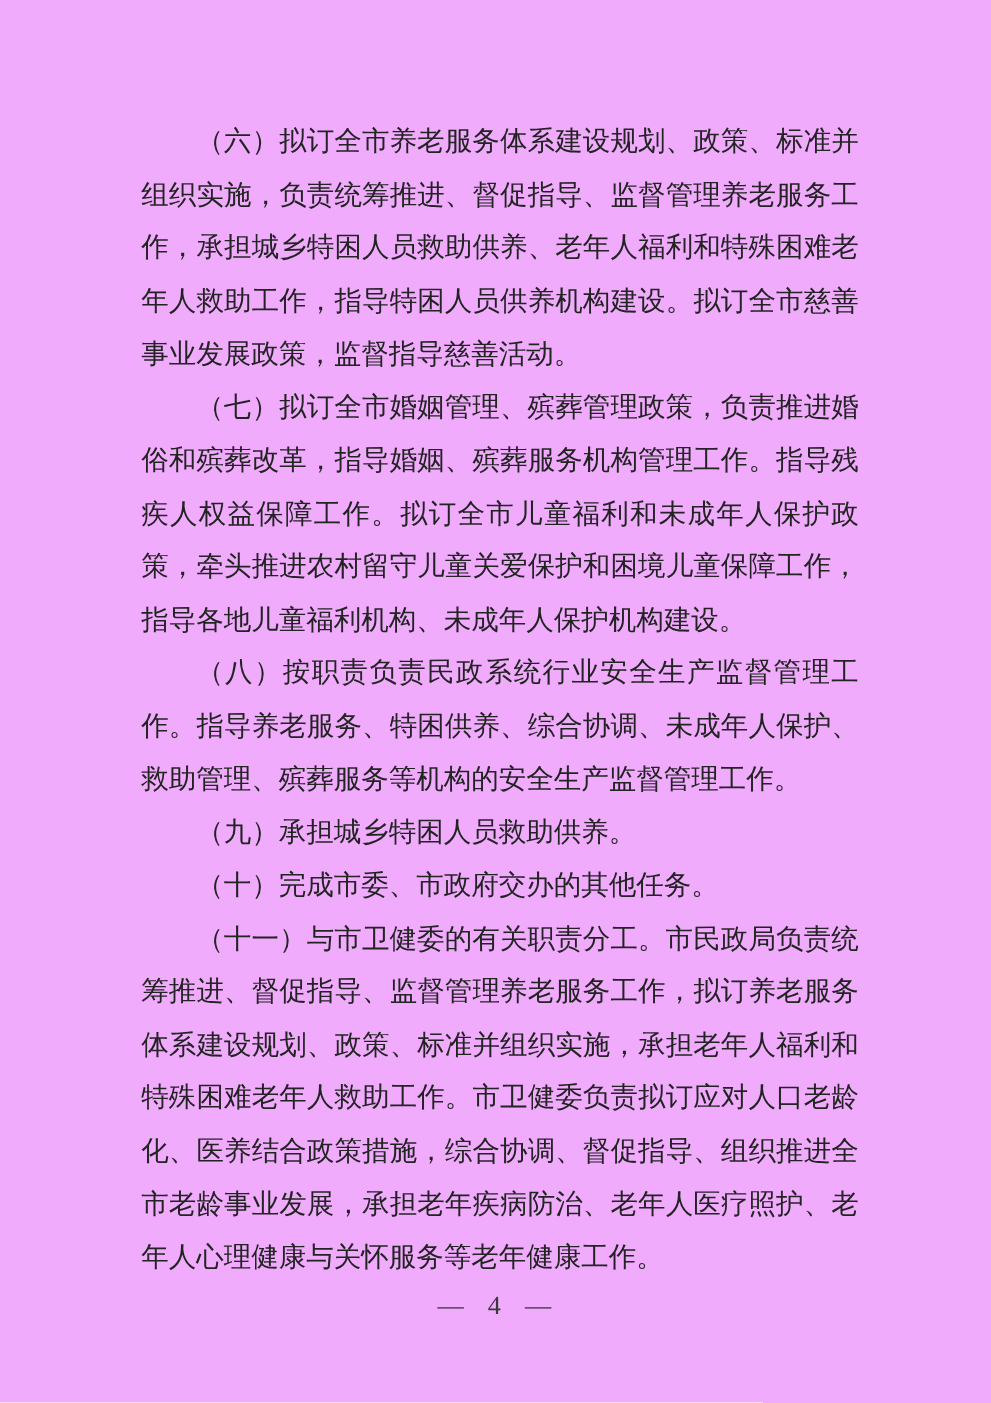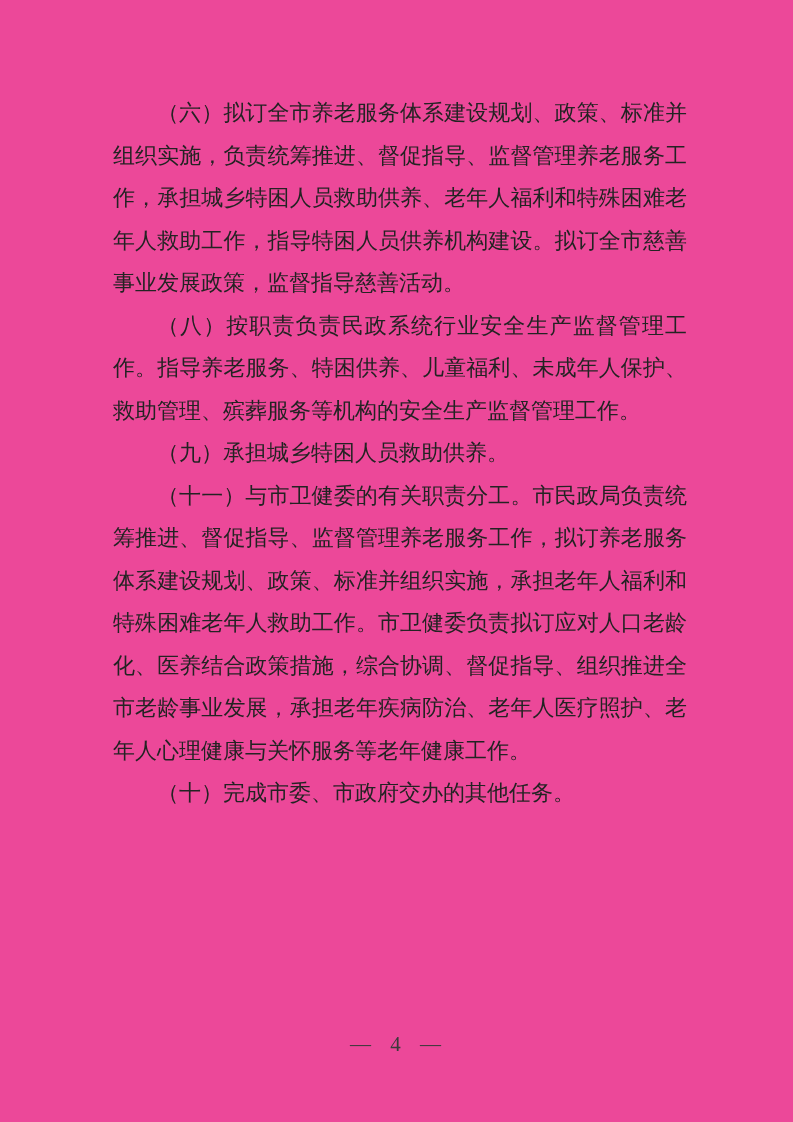--- a/index.html
+++ b/index.html
@@ -4,21 +4,21 @@
 <style>
   html, body {
     margin: 0;
     padding: 0;
     background: #ffffff;
   }
   .page {
     position: relative;
     width: 793px;
     height: 1122px;
-    background: #ec4899;
+    background: #f0abfc;
     overflow: hidden;
     font-family: "Liberation Serif", "DejaVu Serif", serif;
   }
   .doc-body {
     position: absolute;
     left: 113px;
     top: 92px;
     width: 574px;
     color: #232323;
   }
@@ -43,20 +43,21 @@
     letter-spacing: 2px;
     word-spacing: 10px;
   }
 </style>
 </head>
 <body>
 
 <div class="page">
   <div class="doc-body">
     <p>（六）拟订全市养老服务体系建设规划、政策、标准并组织实施，负责统筹推进、督促指导、监督管理养老服务工作，承担城乡特困人员救助供养、老年人福利和特殊困难老年人救助工作，指导特困人员供养机构建设。拟订全市慈善事业发展政策，监督指导慈善活动。</p>
-    <p>（八）按职责负责民政系统行业安全生产监督管理工作。指导养老服务、特困供养、儿童福利、未成年人保护、救助管理、殡葬服务等机构的安全生产监督管理工作。</p>
+    <p>（七）拟订全市婚姻管理、殡葬管理政策，负责推进婚俗和殡葬改革，指导婚姻、殡葬服务机构管理工作。指导残疾人权益保障工作。拟订全市儿童福利和未成年人保护政策，牵头推进农村留守儿童关爱保护和困境儿童保障工作，指导各地儿童福利机构、未成年人保护机构建设。</p>
+    <p>（八）按职责负责民政系统行业安全生产监督管理工作。指导养老服务、特困供养、综合协调、未成年人保护、救助管理、殡葬服务等机构的安全生产监督管理工作。</p>
     <p>（九）承担城乡特困人员救助供养。</p>
+    <p>（十）完成市委、市政府交办的其他任务。</p>
     <p>（十一）与市卫健委的有关职责分工。市民政局负责统筹推进、督促指导、监督管理养老服务工作，拟订养老服务体系建设规划、政策、标准并组织实施，承担老年人福利和特殊困难老年人救助工作。市卫健委负责拟订应对人口老龄化、医养结合政策措施，综合协调、督促指导、组织推进全市老龄事业发展，承担老年疾病防治、老年人医疗照护、老年人心理健康与关怀服务等老年健康工作。</p>
-    <p>（十）完成市委、市政府交办的其他任务。</p>
   </div>
 
   <div class="footer">— 4 —</div>
 </div>
 
 </body></html>

